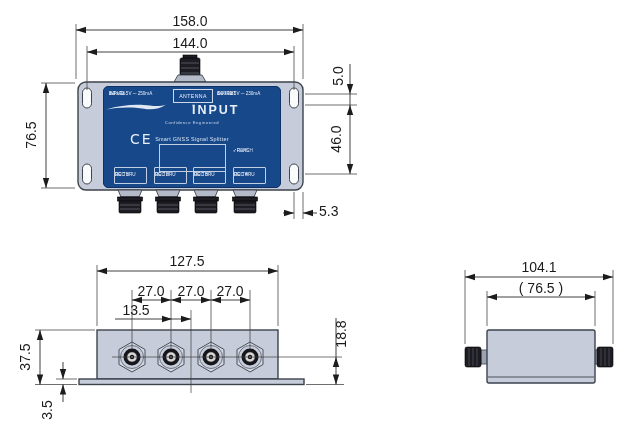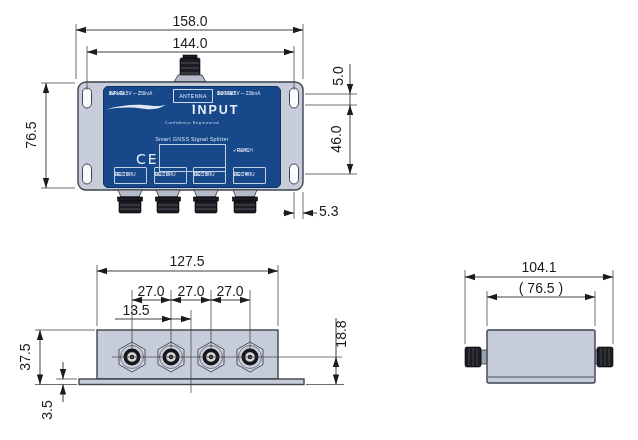--- a/index.html
+++ b/index.html
@@ -40,21 +40,21 @@
   .ant-box{left:69px;top:2px;width:38px;height:12px;border:0.8px solid #cfd9ea;
            font-size:5.2px;display:flex;align-items:center;justify-content:center;letter-spacing:0.4px;}
   .brand-wrap{left:0;top:16px;width:100%;text-align:center;}
   .brand-wrap svg{position:static;display:block;margin:0 auto;}
   .brand-txt{position:static;display:inline-block;font-size:12.5px;font-weight:bold;letter-spacing:2px;}
   .brand-r{position:static;display:inline-block;font-size:4px;vertical-align:top;}
   .tagline{left:0;top:33px;width:100%;text-align:center;font-size:4.2px;letter-spacing:0.5px;color:#cdd9ec;}
   .model{left:0;top:38px;width:100%;text-align:center;font-size:9.5px;font-weight:bold;letter-spacing:0.5px;}
   .product{left:0;top:49px;width:100%;text-align:center;font-size:5.4px;letter-spacing:0.3px;color:#dbe4f2;}
   .serial-box{left:55px;top:57px;width:65px;height:26px;border:0.9px solid #c3cfe2;}
-  .ce{left:26px;top:64px;font-size:14px;letter-spacing:2px;font-family:"DejaVu Sans",sans-serif;color:#e8eef8;margin-left:6px;}
+  .ce{left:26px;top:44px;font-size:14px;letter-spacing:2px;font-family:"DejaVu Sans",sans-serif;color:#e8eef8;}
   .certs{left:129px;top:61px;font-size:4.6px;line-height:1.5;color:#cdd9ec;}
   .certs div{position:static;}
   .rec-row{left:0;top:80px;width:100%;height:16px;}
   .rec-box{top:0;width:31px;height:15px;border:0.9px solid #c3cfe2;border-radius:1px;
            font-size:4.6px;line-height:1.45;text-align:center;display:flex;flex-direction:column;justify-content:center;}
   .rec-1{left:10px;} .rec-2{left:50px;} .rec-3{left:89px;} .rec-4{left:129px;}
   .rec-box div{position:static;}
 </style>
 </head>
 <body>

